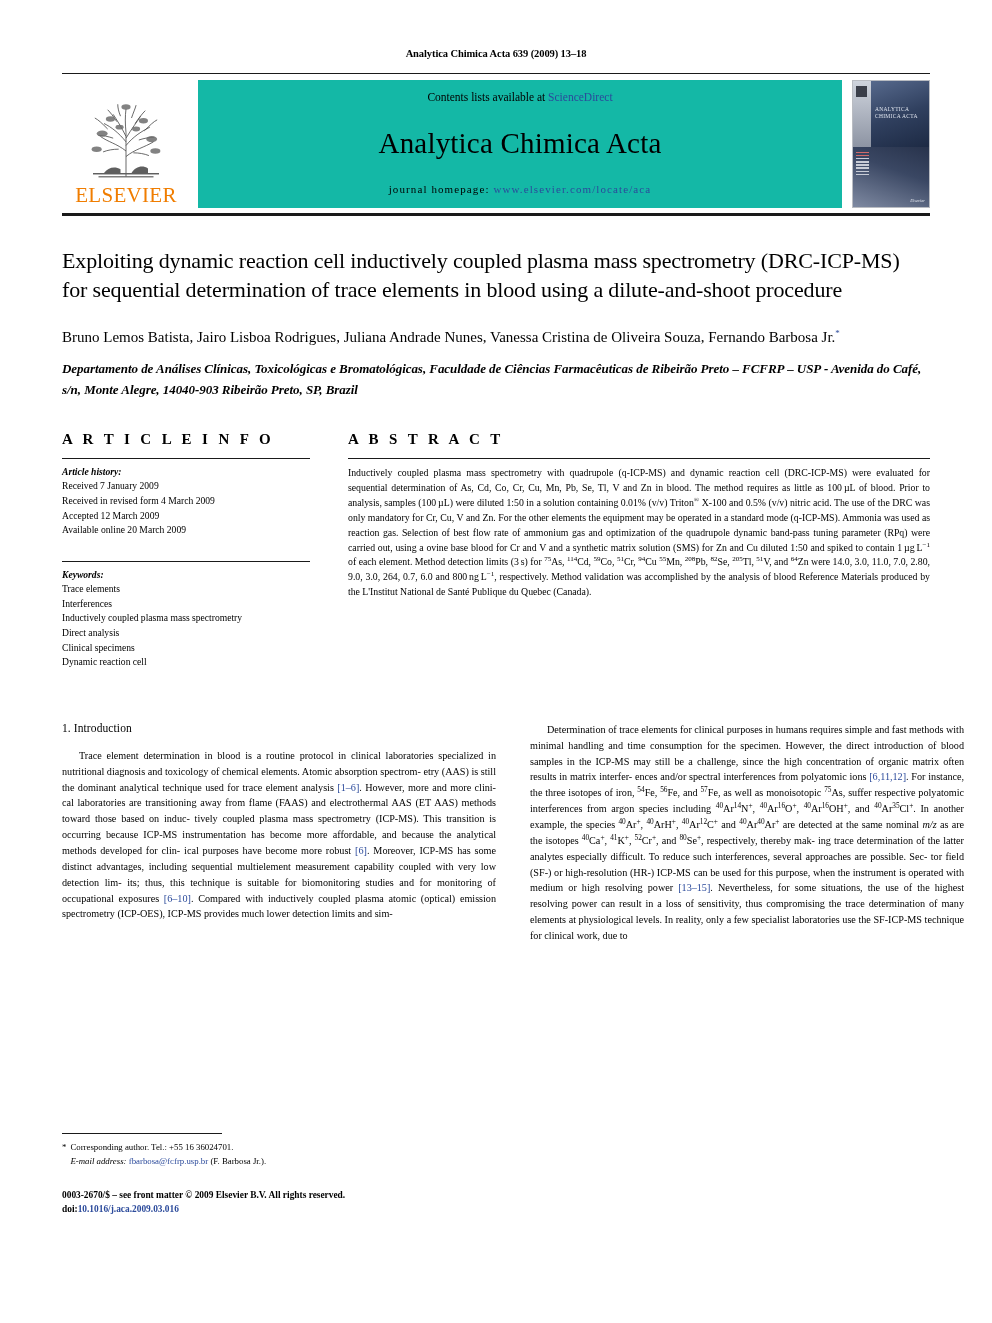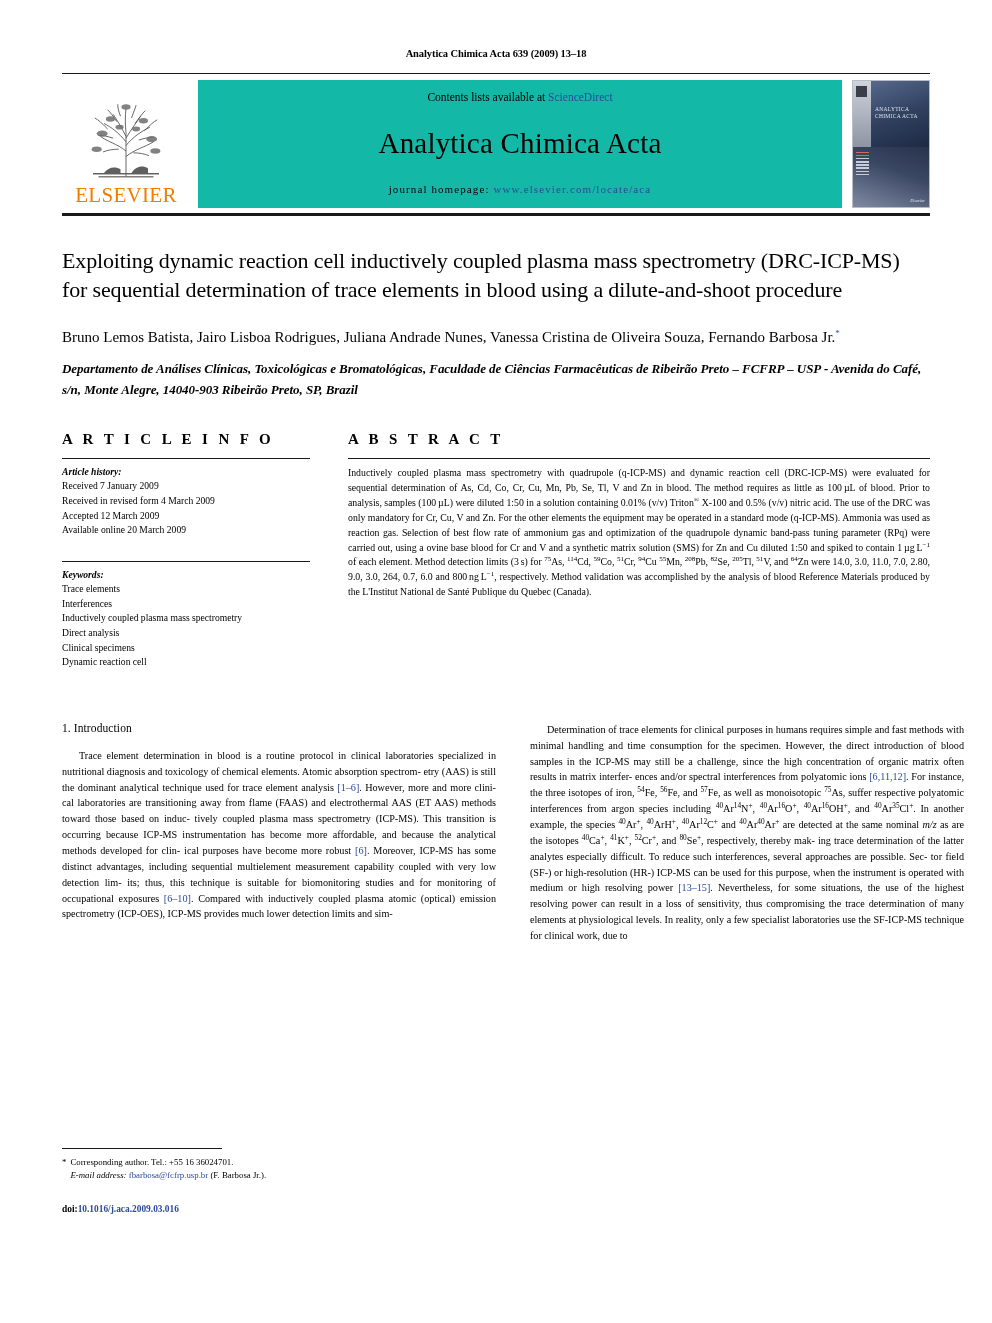--- a/index.html
+++ b/index.html
@@ -387,17 +387,18 @@
     <div class="fn fn-row">
       <span class="star">*</span>
       <span class="fn-body">
         <span>Corresponding author. Tel.: +55 16 36024701.</span><br>
         <em>E-mail address:</em>
         <span class="mail">fbarbosa@fcfrp.usp.br</span>
         <span>(F. Barbosa Jr.).</span>
       </span>
     </div>
     <div class="issn">
+      <div>0003-2670/$ – see front matter © 2009 Elsevier B.V. All rights reserved.</div>
       <div><span>doi:</span><span class="doi">10.1016/j.aca.2009.03.016</span></div>
     </div>
   </div>
 
 </div>
 
 </body></html>

